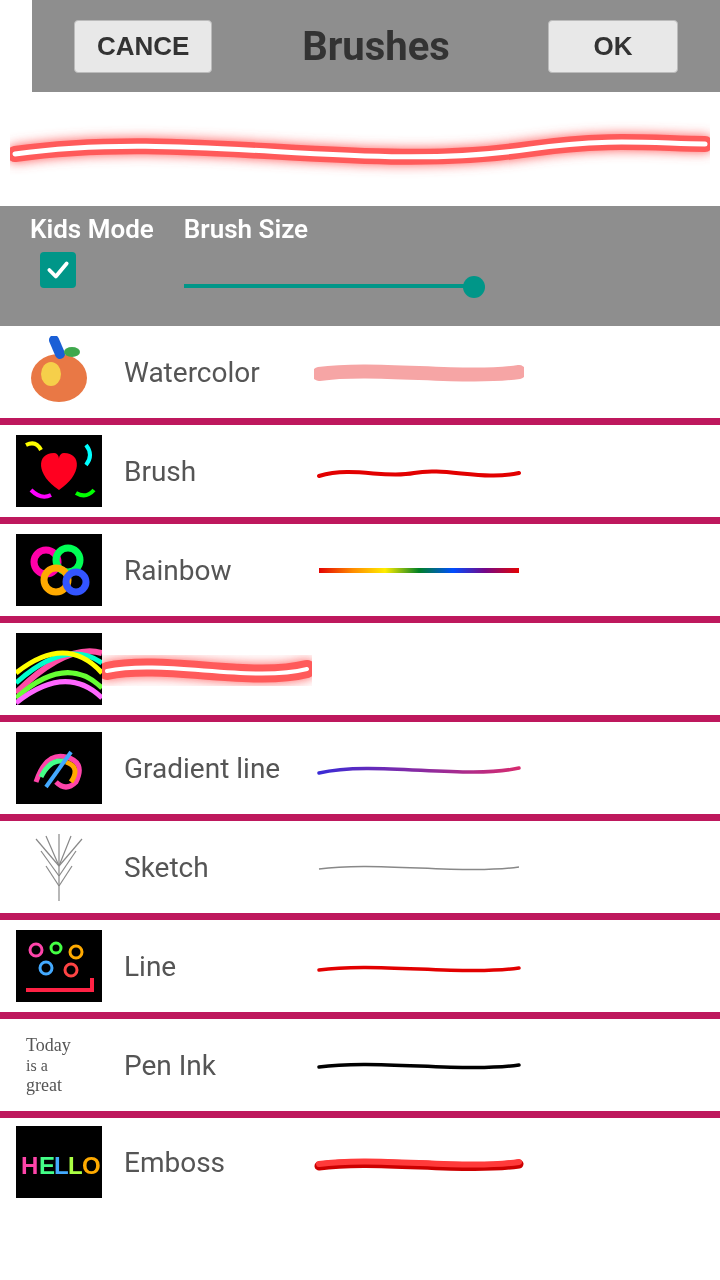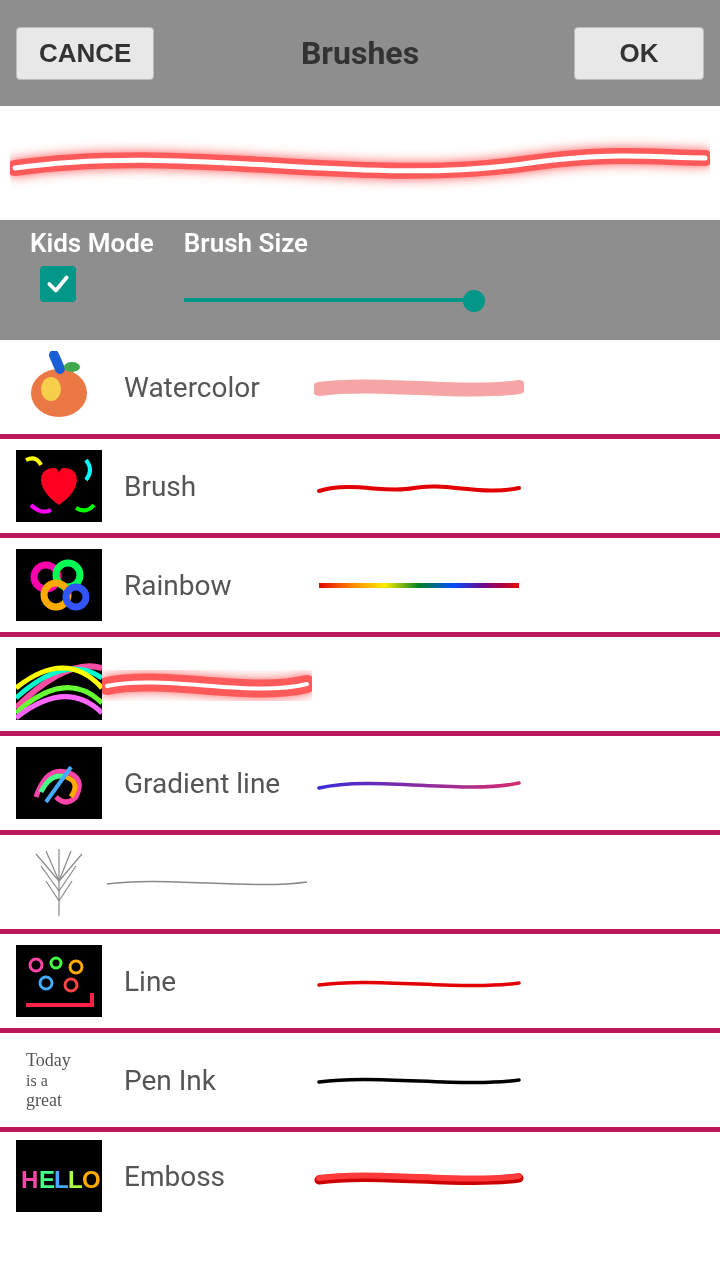--- a/index.html
+++ b/index.html
@@ -1,31 +1,32 @@
 <!DOCTYPE html>
 <html><head>
 <meta charset="utf-8">
 <style>
   * { box-sizing: border-box; margin: 0; padding: 0; }
   html, body { width: 720px; height: 1280px; font-family: -apple-system, 'Segoe UI', Roboto, sans-serif; background: #fff; overflow: hidden; }
   
   .header {
     background: #8e8e8e;
-    height: 106px;
+    height: 92px;
     display: flex;
     align-items: center;
     justify-content: space-between;
-    padding: 0 16px;
+    padding: 0 42px;
     position: relative;
+    margin-left: 32px;
   }
   .header-title {
     position: absolute;
     left: 50%;
     transform: translateX(-50%);
-    font-size: 32px;
+    font-size: 40px;
     font-weight: 700;
     color: #333;
   }
   .btn {
     background: #e8e8e8;
     border: 1px solid #bbb;
     border-radius: 4px;
     font-size: 26px;
     font-weight: 700;
     color: #333;
@@ -107,21 +108,21 @@
     height: 22px;
     border-radius: 50%;
     background: #009688;
   }
   
   .list { }
   .row {
     display: flex;
     align-items: center;
     height: 99px;
-    border-bottom: 5px solid #be185d;
+    border-bottom: 7px solid #be185d;
     padding: 0 16px;
     cursor: pointer;
   }
   .row:last-child { border-bottom: none; height: 88px; }
   .thumb {
     width: 86px;
     height: 72px;
     flex-shrink: 0;
     display: flex;
     align-items: center;
@@ -302,20 +303,21 @@
             <path d="M43 35 L43 3"></path>
             <path d="M43 35 L55 5"></path>
             <path d="M43 35 L66 8"></path>
         <path d="M43 45 L25 20"></path>
             <path d="M43 45 L60 20"></path>
             <path d="M43 55 L30 35"></path>
             <path d="M43 55 L56 35"></path>
         </g>
       </svg>
     </div>
+    <div class="row-label">Sketch</div>
     <svg class="row-sample" viewBox="0 0 210 40">
       <path d="M5 22 C 60 14, 150 28, 205 20" stroke="#888" stroke-width="1.5" fill="none"></path>
     </svg>
   </div>
 
   <div class="row">
     <div class="thumb th-black">
       <svg width="86" height="72" viewBox="0 0 86 72">
         <rect width="86" height="72" fill="#000"></rect>
         <circle cx="20" cy="20" r="6" fill="none" stroke="#ff44aa" stroke-width="3"></circle>

